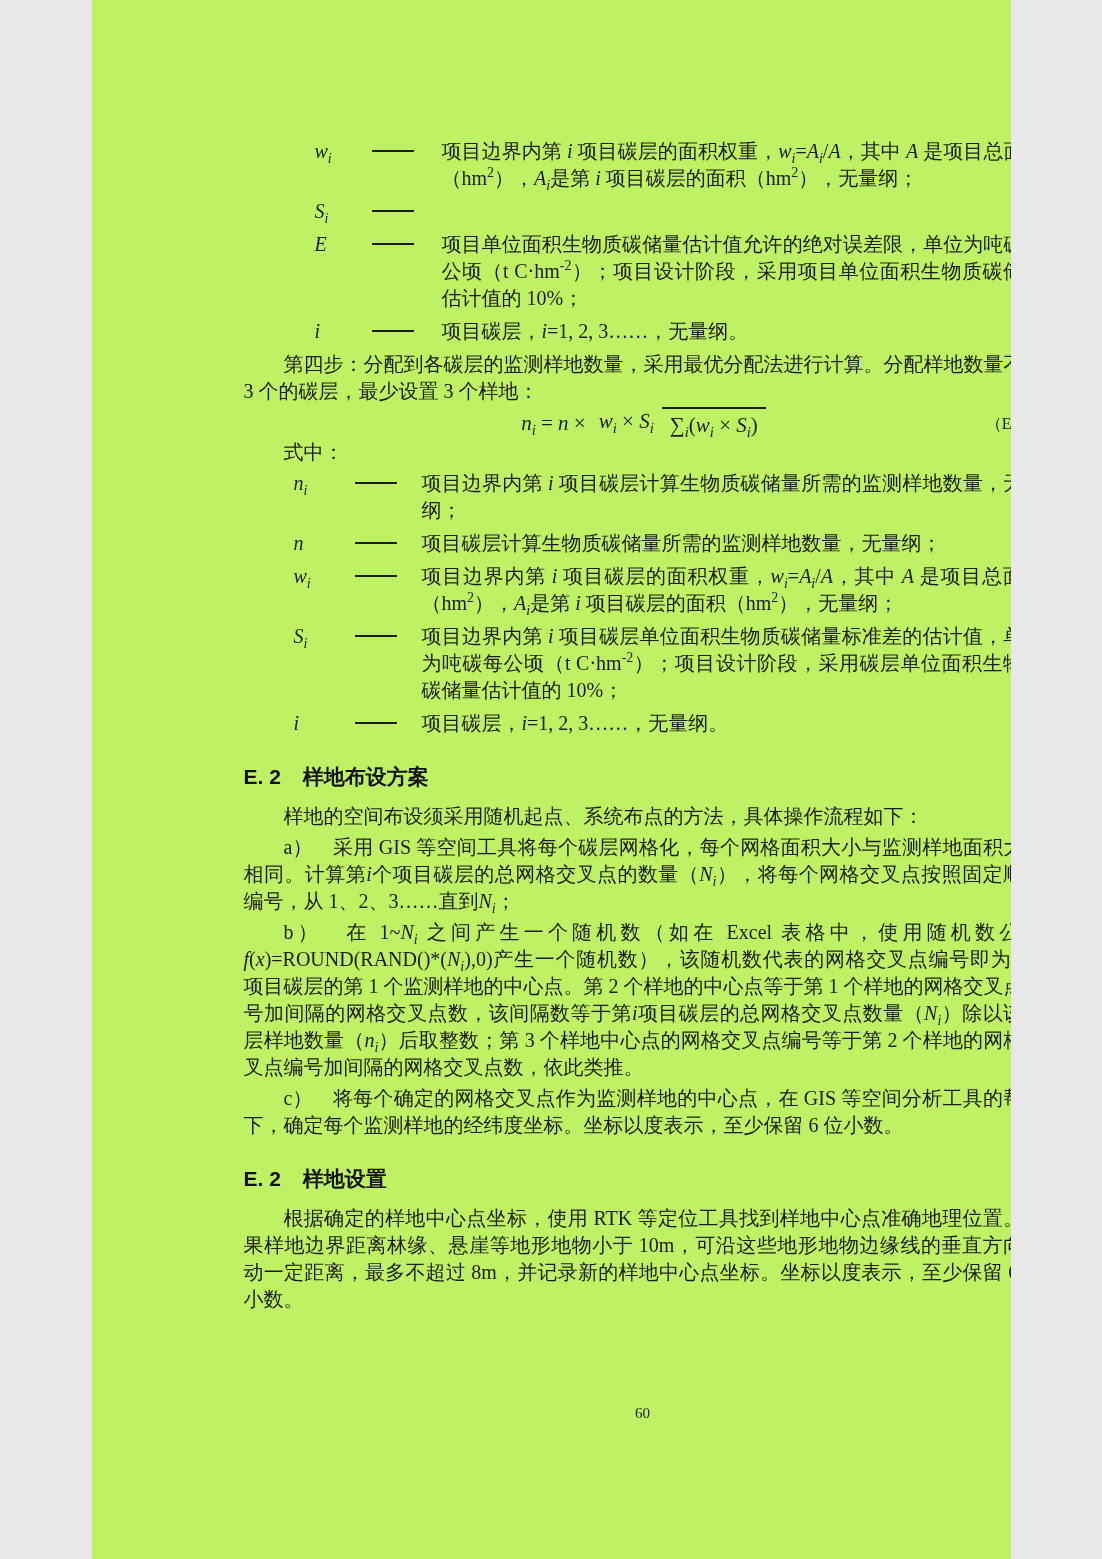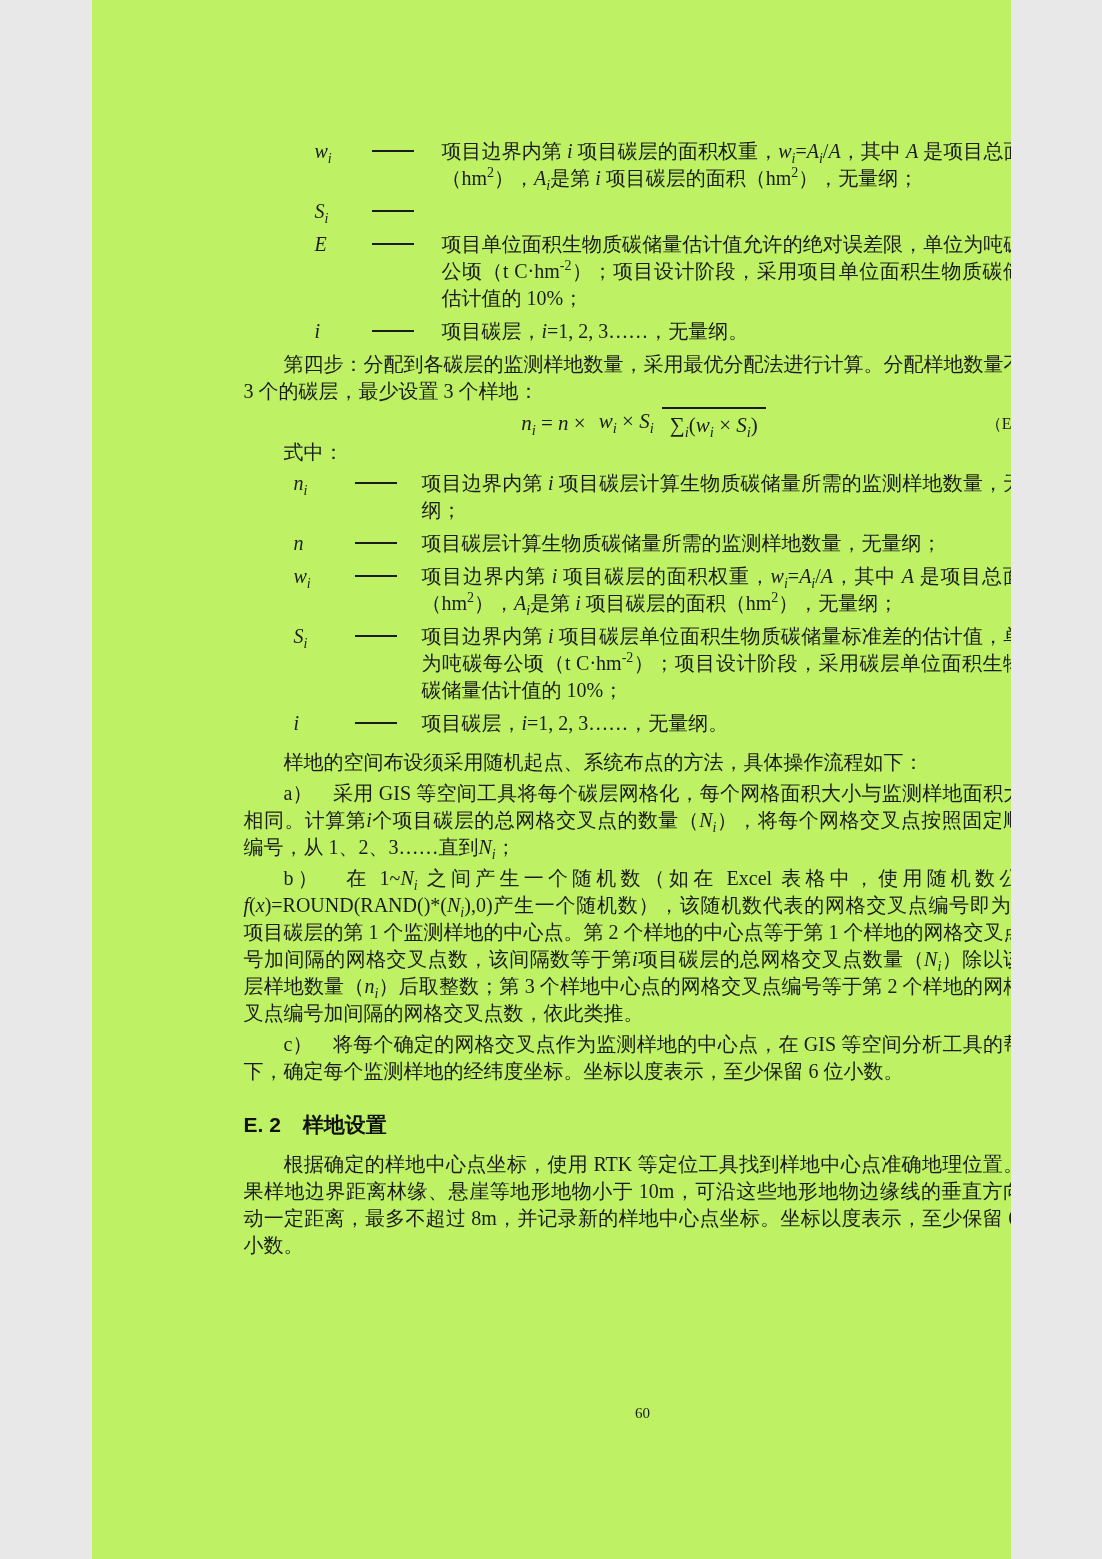--- a/index.html
+++ b/index.html
@@ -103,20 +103,23 @@
         <span class="dash"></span>
         <span class="desc">项目边界内第 <em>i</em> 项目碳层单位面积生物质碳储量标准差的估计值，单位为吨碳每公顷（t C·hm<sup>-2</sup>）；项目设计阶段，采用碳层单位面积生物质碳储量估计值的 10%；</span>
       </div>
       <div class="defrow">
         <span class="sym"><em>i</em></span>
         <span class="dash"></span>
         <span class="desc">项目碳层，<em>i</em>=1, 2, 3……，无量纲。</span>
       </div>
     </div>
 
+    <h2 class="heading">
+      <span class="hlabel">E. 2</span><span class="htitle">样地布设方案</span>
+    </h2>
 
     <p class="para intro">样地的空间布设须采用随机起点、系统布点的方法，具体操作流程如下：</p>
     <p class="para item">a）　采用 GIS 等空间工具将每个碳层网格化，每个网格面积大小与监测样地面积大小相同。计算第<em>i</em>个项目碳层的总网格交叉点的数量（<em>N</em><em><sub>i</sub></em>），将每个网格交叉点按照固定顺序编号，从 1、2、3……直到<em>N</em><em><sub>i</sub></em>；</p>
     <p class="para item">b）　在 1~<em>N</em><em><sub>i</sub></em> 之间产生一个随机数（如在 Excel 表格中，使用随机数公式 <em>f</em>(<em>x</em>)=ROUND(RAND()*(<em>N</em><em><sub>i</sub></em>),0)产生一个随机数），该随机数代表的网格交叉点编号即为第 <em>i</em> 项目碳层的第 1 个监测样地的中心点。第 2 个样地的中心点等于第 1 个样地的网格交叉点编号加间隔的网格交叉点数，该间隔数等于第<em>i</em>项目碳层的总网格交叉点数量（<em>N</em><em><sub>i</sub></em>）除以该碳层样地数量（<em>n</em><em><sub>i</sub></em>）后取整数；第 3 个样地中心点的网格交叉点编号等于第 2 个样地的网格交叉点编号加间隔的网格交叉点数，依此类推。</p>
     <p class="para item">c）　将每个确定的网格交叉点作为监测样地的中心点，在 GIS 等空间分析工具的帮助下，确定每个监测样地的经纬度坐标。坐标以度表示，至少保留 6 位小数。</p>
 
     <h2 class="heading">
       <span class="hlabel">E. 2</span><span class="htitle">样地设置</span>
     </h2>
 

